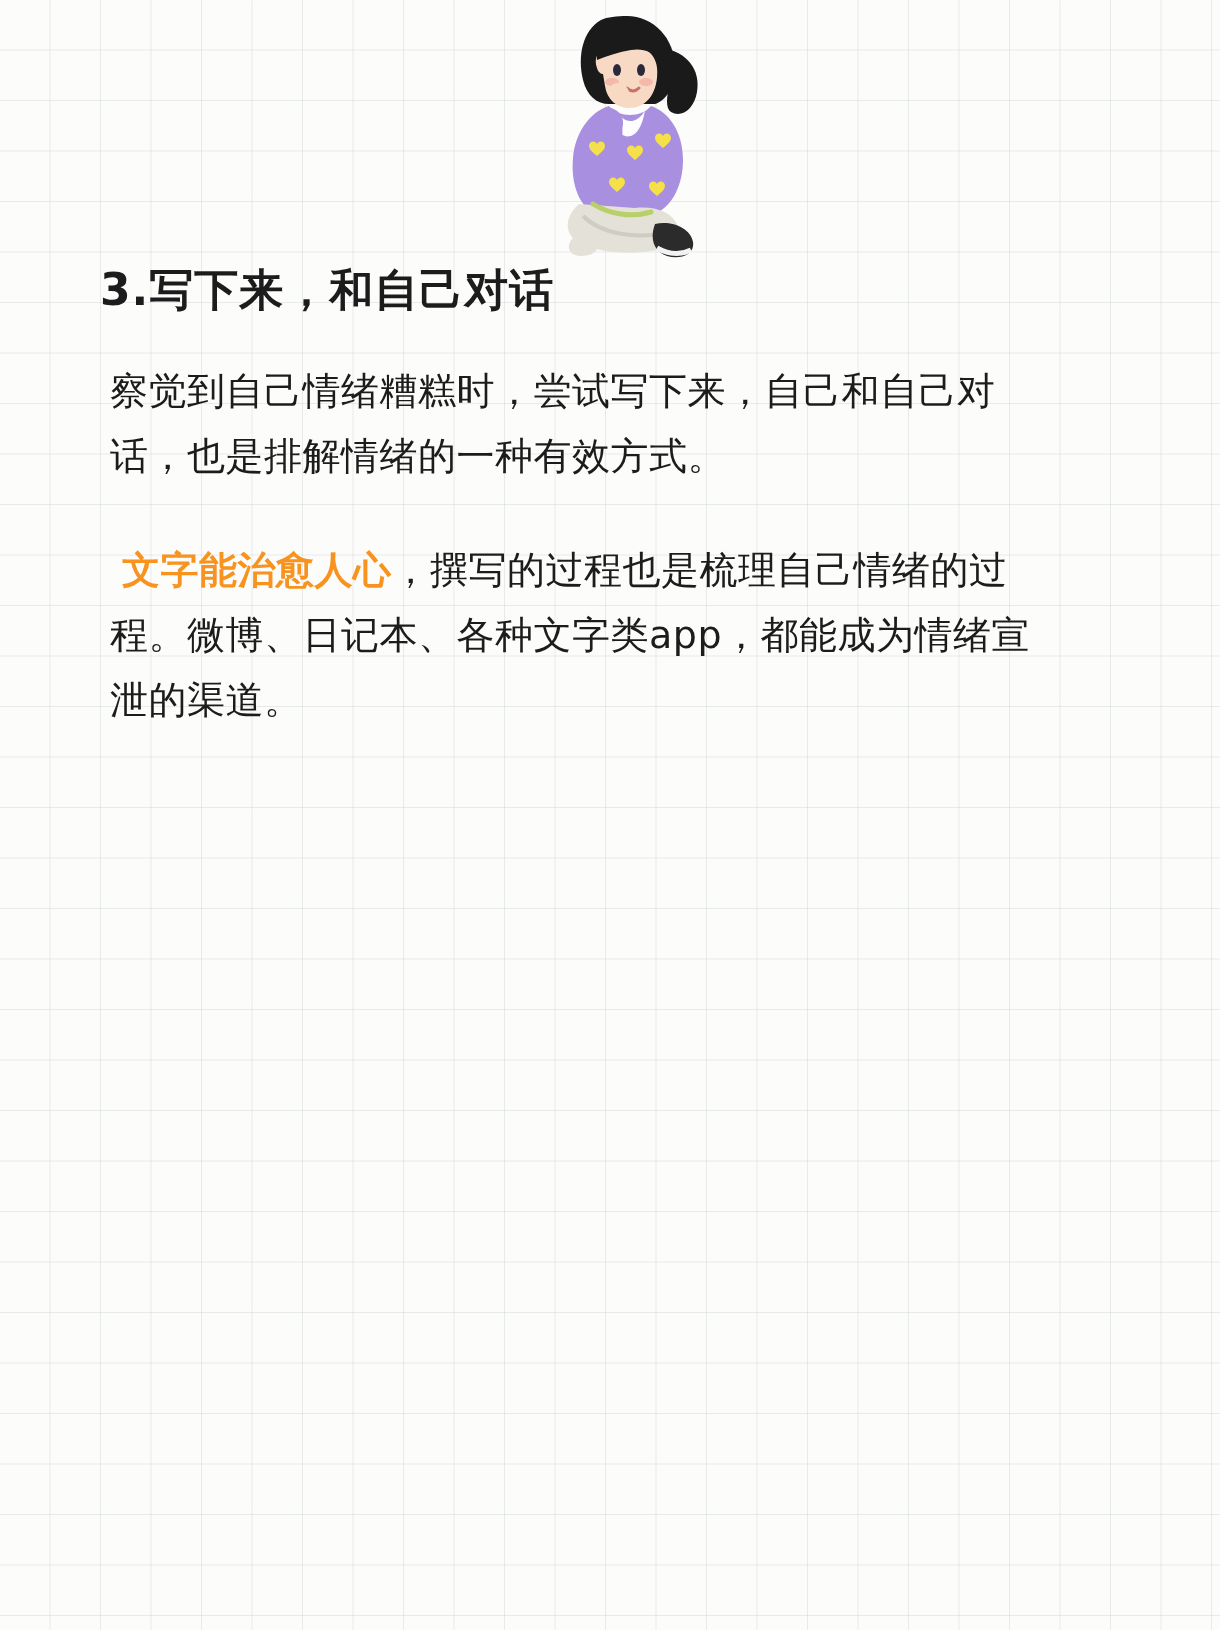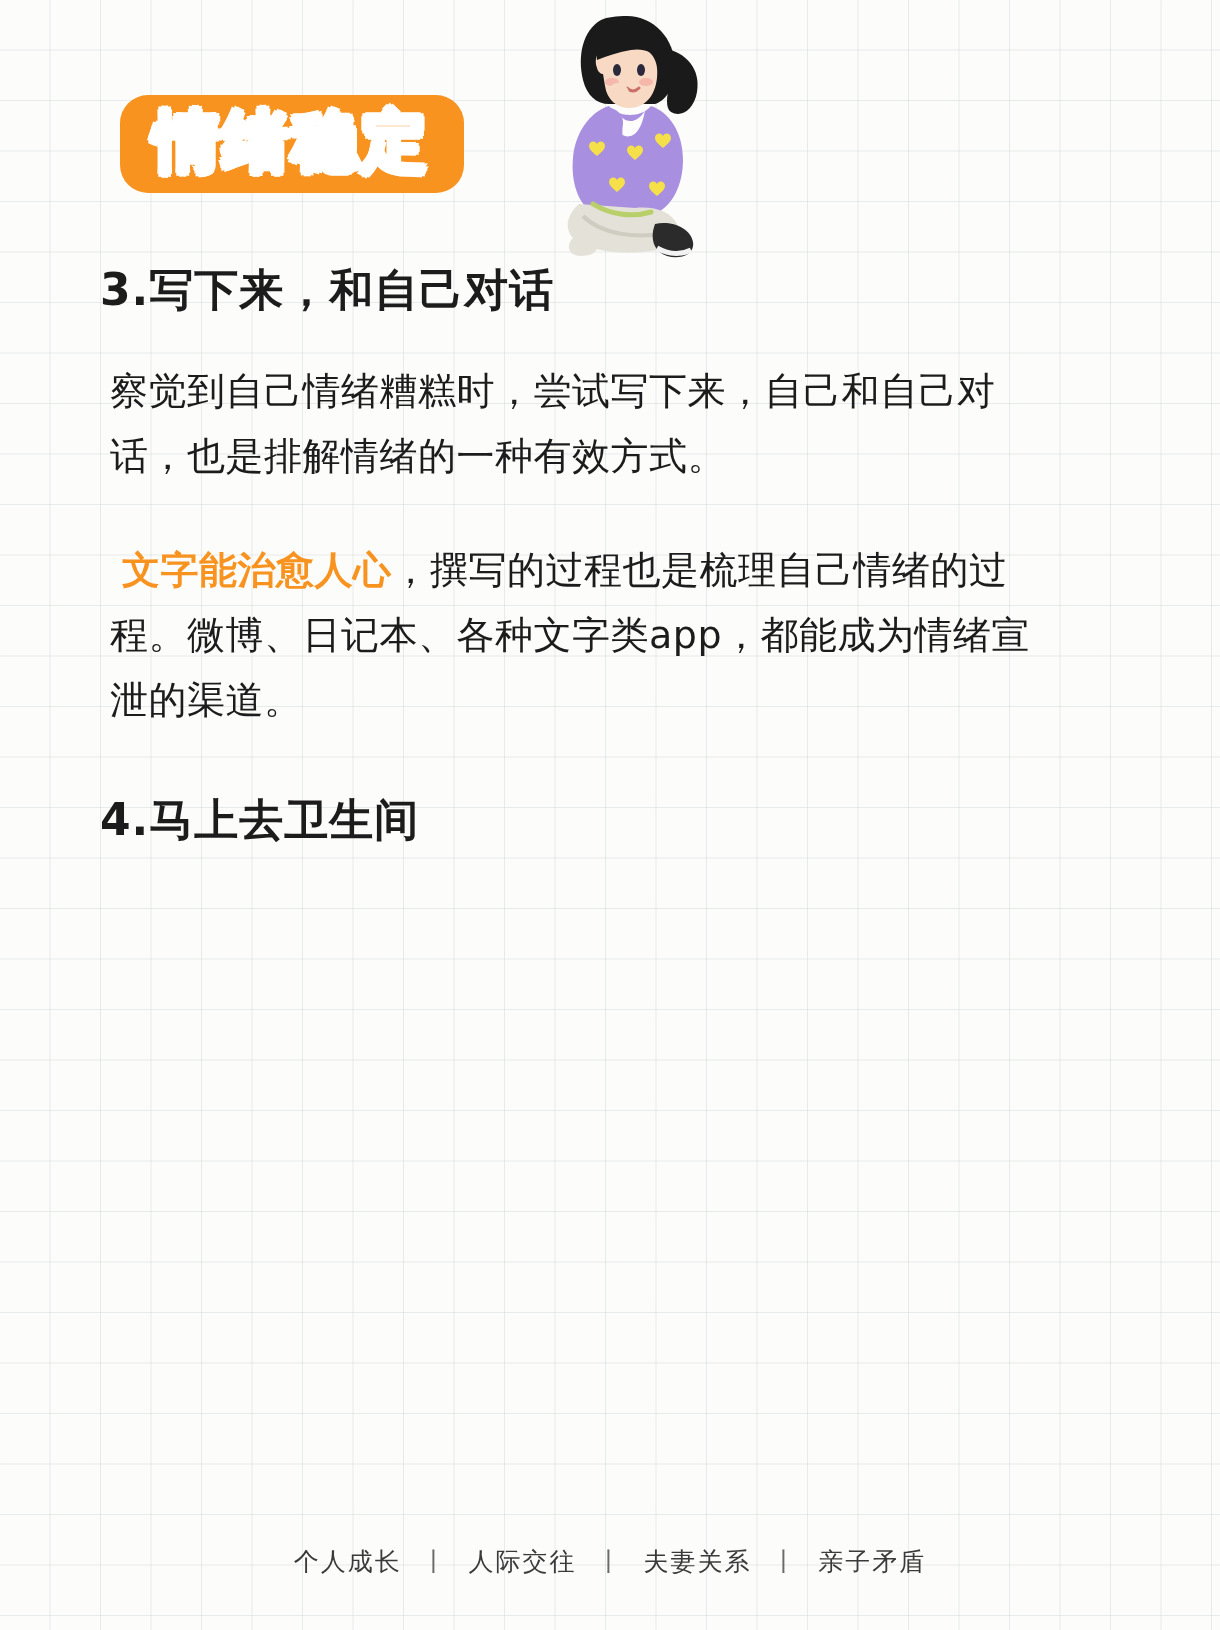--- a/index.html
+++ b/index.html
@@ -122,23 +122,20 @@
 </style>
 </head>
 <body>
 
 <div class="grid-bg"></div>
 
 <div class="page">
 
   <div class="header">
 
-    <div class="title-badge">
-      <span class="title-text">情绪稳定</span>
-    </div>
 
     <div class="illustration">
       <svg viewBox="0 0 220 265" width="220" height="265" xmlns="http://www.w3.org/2000/svg">
 
         <path d="M96 12 C78 22 72 48 78 72 C82 88 92 96 104 96 L150 96 C162 92 170 78 170 60 C170 30 148 8 122 8 C112 8 102 9 96 12 Z" fill="#1a1a1a"></path>
 
         <path d="M158 40 C182 44 196 62 192 84 C189 102 176 110 166 104 C160 100 162 88 164 78 C166 66 162 52 154 46 Z" fill="#1a1a1a"></path>
 
         <path d="M96 44 C92 44 89 52 92 60 C93 64 96 66 98 66 L100 78 C102 92 112 100 124 100 C140 100 150 88 152 70 C154 54 148 42 132 38 C118 34 102 36 96 44 Z" fill="#f7d9c4"></path>
 
@@ -183,29 +180,19 @@
   <div class="content">
 
     <h2 class="heading">3.写下来，和自己对话</h2>
 
     <p class="para">察觉到自己情绪糟糕时，尝试写下来，自己和自己对话，也是排解情绪的一种有效方式。</p>
 
     <p class="para tight">
       <span class="hl">文字能治愈人心</span><span>，撰写的过程也是梳理自己情绪的过程。微博、日记本、各种文字类app，都能成为情绪宣泄的渠道。</span>
     </p>
 
-    <h2 class="heading">4.马上去卫生间</h2>
 
 
 
   </div>
 
-  <div class="footer">
-    <span>个人成长</span>
-    <span class="sep">丨</span>
-    <span>人际交往</span>
-    <span class="sep">丨</span>
-    <span>夫妻关系</span>
-    <span class="sep">丨</span>
-    <span>亲子矛盾</span>
-  </div>
 
 </div>
 
 </body></html>

